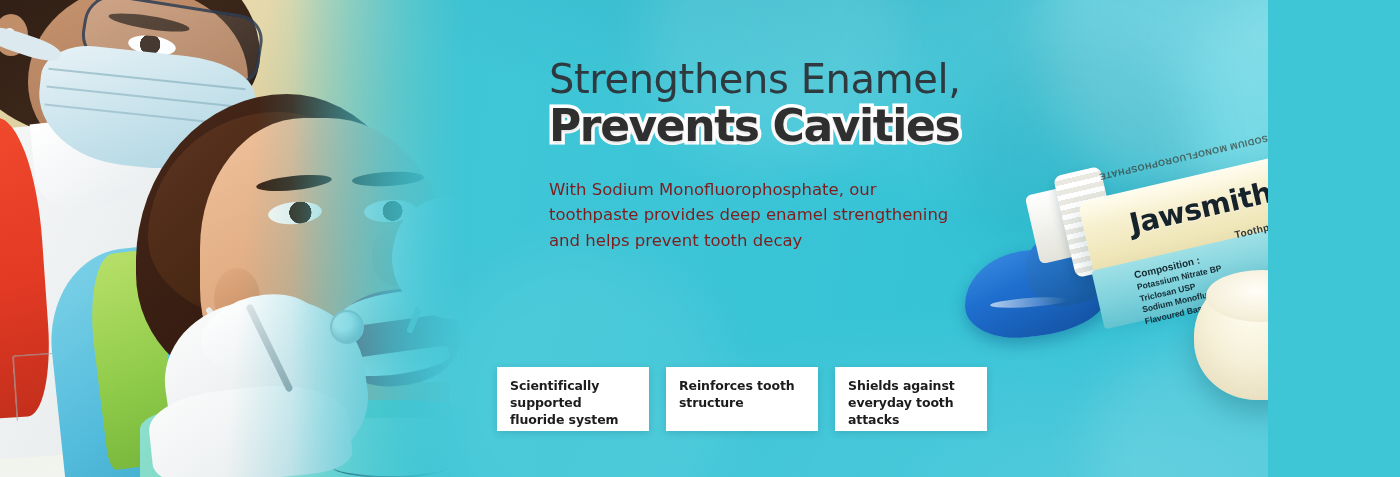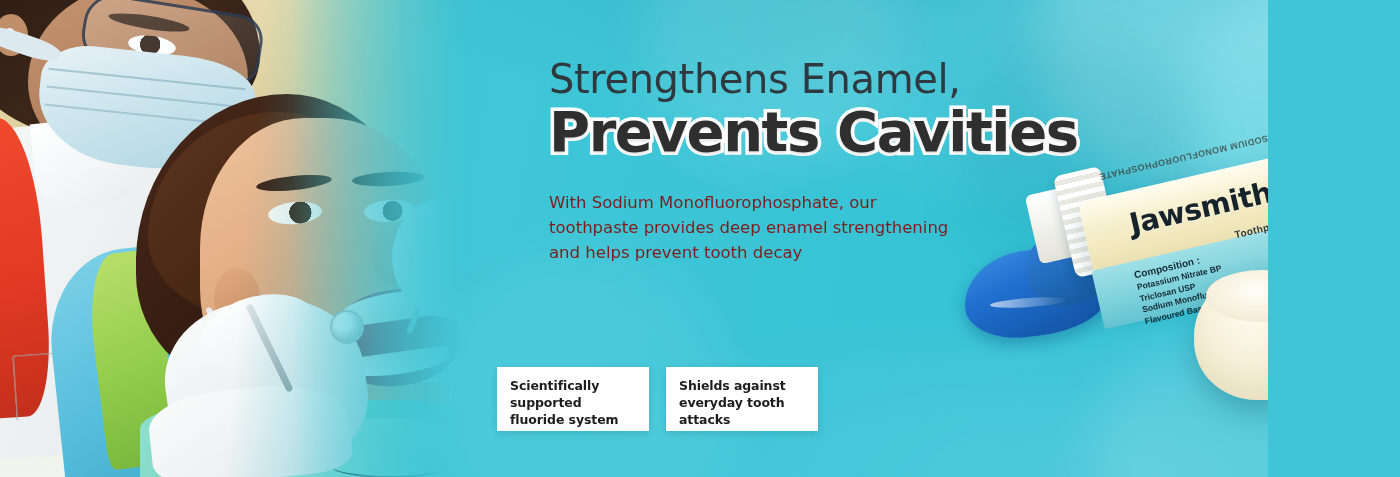--- a/index.html
+++ b/index.html
@@ -222,21 +222,21 @@
     background:rgba(255,255,255,.85); }
 
   
   .copy{ position:absolute; left:549px; top:58px; width:560px; }
   .h-line1{
     font-family:"DejaVu Sans", sans-serif;
     font-size:40px; line-height:1.08; color:#2e3a40; letter-spacing:-.4px; font-weight:400;
   }
   .h-line2{
     font-family:"DejaVu Sans", sans-serif;
-    font-size:56px; line-height:1.05; color:#2f2f2f; font-weight:700; letter-spacing:-1.4px;
+    font-size:44px; line-height:1.05; color:#2f2f2f; font-weight:700; letter-spacing:-1.4px;
     margin-top:2px;
     -webkit-text-stroke:7px #ffffff; paint-order:stroke fill;
     text-shadow:0 2px 3px rgba(0,0,0,.12);
   }
   .subcopy{
     margin-top:28px; width:400px;
     font-family:"DejaVu Sans", sans-serif;
     font-size:16.5px; line-height:1.52; color:#7f1d1d; font-weight:400;
   }
 
@@ -323,20 +323,23 @@
     <div class="h-line1">Strengthens Enamel,</div>
     <div class="h-line2">Prevents Cavities</div>
     <div class="subcopy">With Sodium Monofluorophosphate, our toothpaste provides deep enamel strengthening and helps prevent tooth decay</div>
   </div>
 
   <div class="cards">
     <div class="card">
       <div class="card-text">Scientifically supported fluoride system</div>
     </div>
     <div class="card">
+      <div class="card-text">Reinforces tooth structure</div>
+    </div>
+    <div class="card">
       <div class="card-text">Shields against everyday tooth attacks</div>
     </div>
   </div>
 
   <div class="tube-wrap">
     <div class="gel"></div>
     <div class="gel2"></div>
     <div class="gel-hl"></div>
     <div class="tube-neck"></div>
     <div class="tube-crimp"></div>

